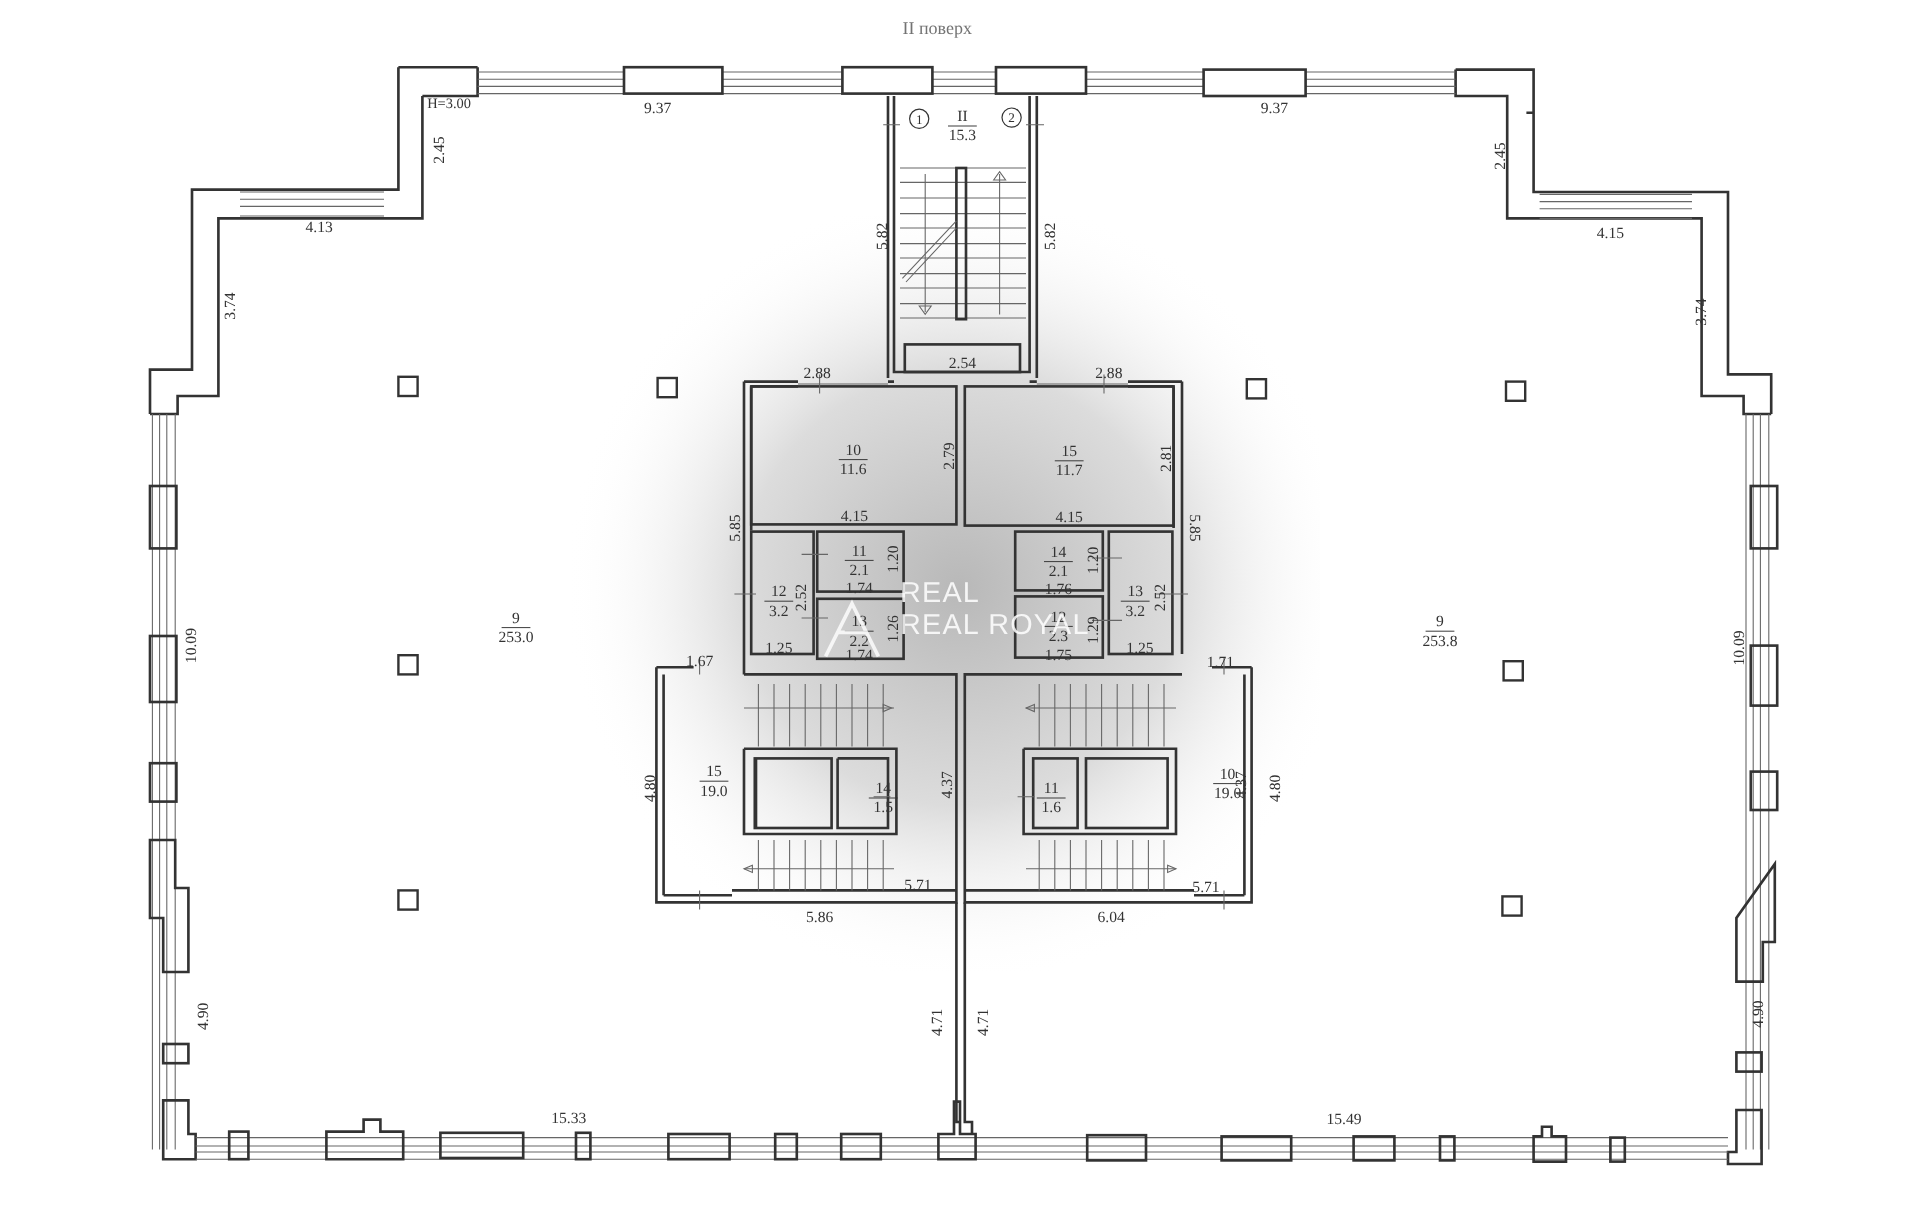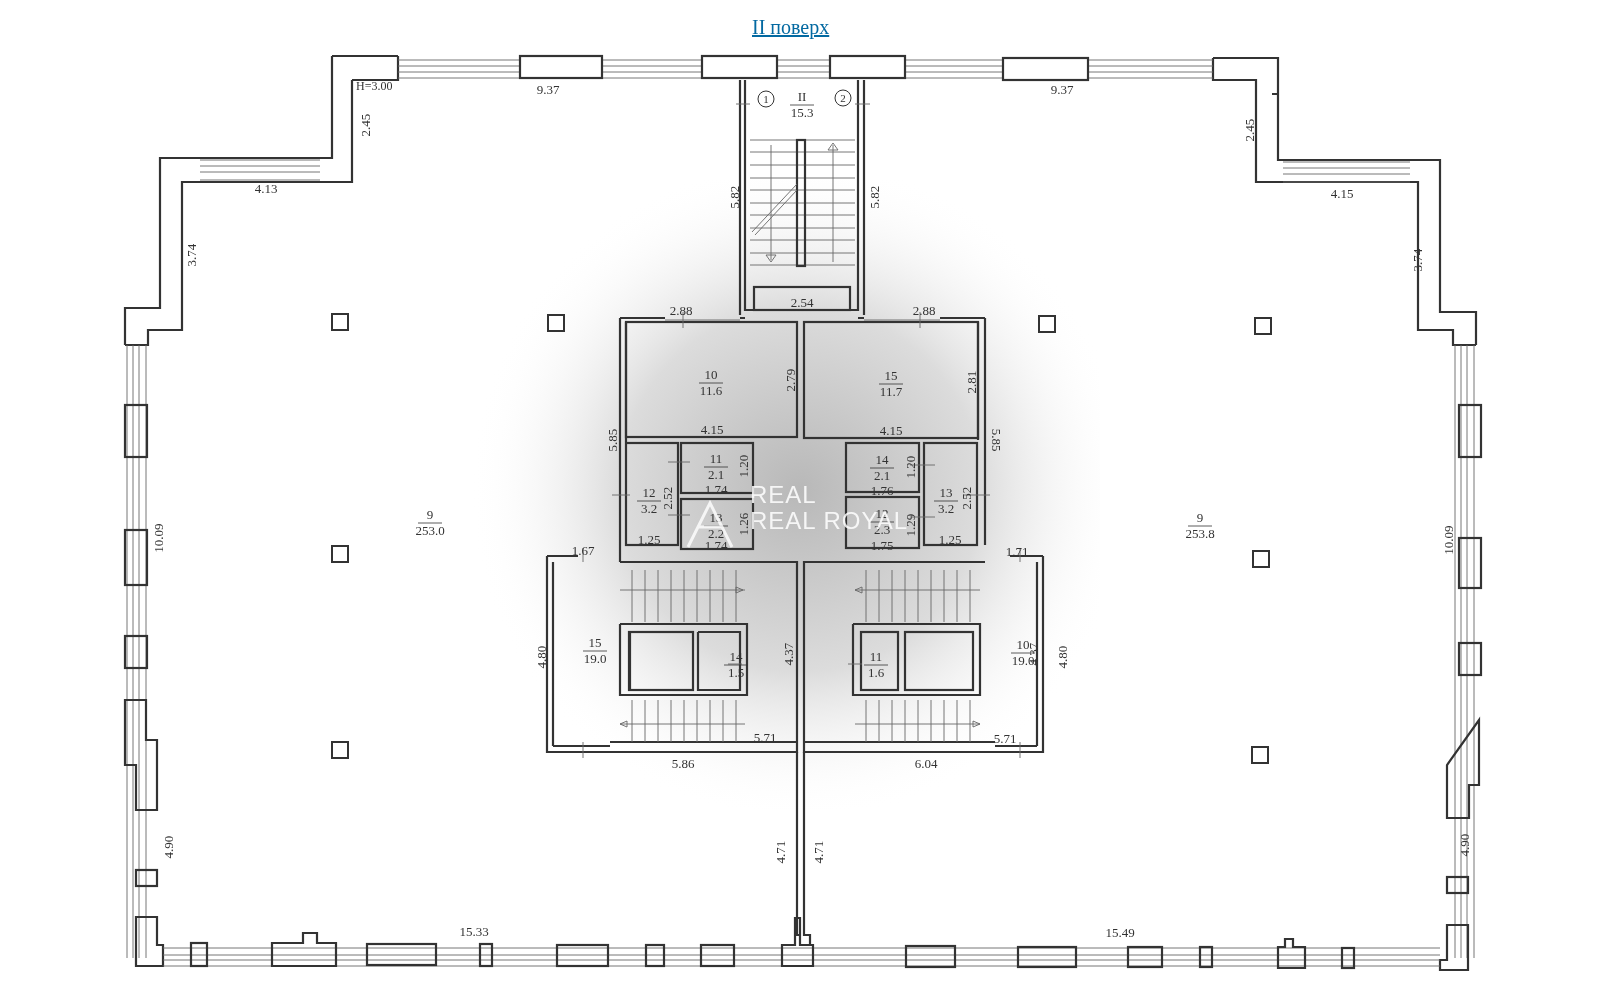--- a/index.html
+++ b/index.html
@@ -1,18 +1,18 @@
 <!DOCTYPE html>
 <html><head>
 <meta charset="utf-8">
 <style>
   html,body{margin:0;padding:0;background:#ffffff;}
   body{width:1600px;height:1008px;position:relative;overflow:hidden;font-family:"Liberation Serif","DejaVu Serif",serif;}
   #plan{position:absolute;left:0;top:0;width:1600px;height:1008px;}
-  .title{position:absolute;left:752px;top:16px;font-size:20px;color:#0369a1;text-decoration:underline;font-family:"Liberation Serif",serif;}
+  .title{position:absolute;left:752px;top:16px;font-size:15px;color:#737373;font-family:"Liberation Serif",serif;}
   .watermark{position:absolute;left:750px;top:482px;color:rgba(255,255,255,0.85);font-family:"Liberation Sans","DejaVu Sans",sans-serif;font-size:24px;line-height:26px;letter-spacing:1px;}
   .wm-logo{position:absolute;left:680px;top:495px;width:60px;height:60px;}
   svg text{font-family:"Liberation Serif","DejaVu Serif",serif;fill:#333;}
   .wall{fill:none;stroke:#333;stroke-width:2.2;}
   .thin{fill:none;stroke:#666;stroke-width:0.9;}
   .col{fill:#fff;stroke:#333;stroke-width:2;}
 </style>
 </head>
 <body>
 

